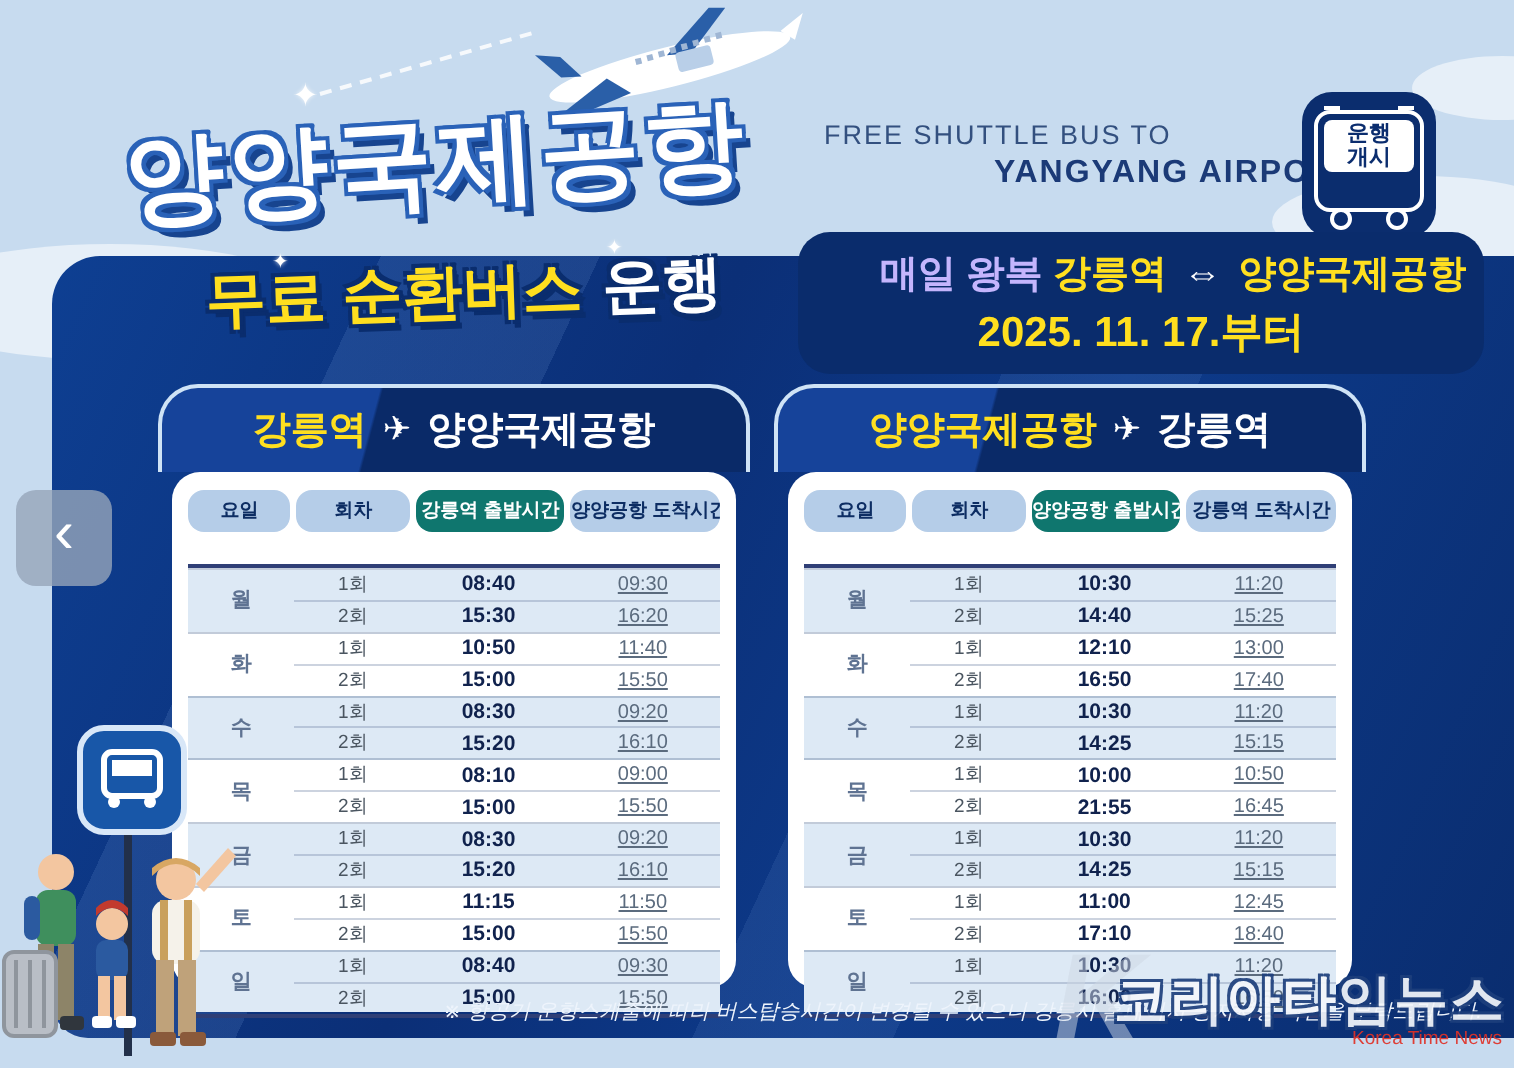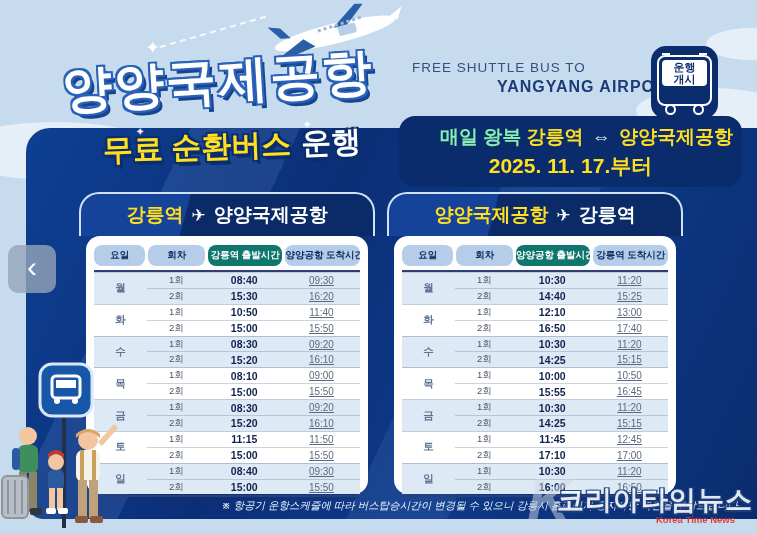--- a/index.html
+++ b/index.html
@@ -41,37 +41,37 @@
   .navy{position:absolute;left:26px;top:128px;width:731px;height:391px;
     background:linear-gradient(115deg,#0e3f92 0%,#0b2f77 38%,#0d3a8a 62%,#0a2d6f 100%);
     border-radius:24px 0 0 18px;}
   .navy .streak{position:absolute;inset:0;border-radius:24px 0 0 18px;
     background:linear-gradient(115deg,transparent 18%,rgba(120,160,220,.16) 18%,rgba(120,160,220,.16) 30%,transparent 30%,transparent 55%,rgba(120,160,220,.12) 55%,rgba(120,160,220,.12) 66%,transparent 66%);}
 
   
   .banner{position:absolute;left:399px;top:116px;width:343px;height:71px;background:#0a2c6c;border-radius:16px;
     display:flex;flex-direction:column;align-items:center;justify-content:center;gap:2px;}
   .banner .l1{font-size:19px;font-weight:900;white-space:nowrap;}
-  .banner .l1 .lt{color:#86efac;padding-left:32px;} .banner .l1 .ar{color:#ffffff;padding:0 3px;}
+  .banner .l1 .lt{color:#c4b5fd;padding-left:32px;} .banner .l1 .ar{color:#ffffff;padding:0 3px;}
   .banner .l1 .yl{color:#ffdf1f;}
   .banner .l2{font-size:21px;font-weight:900;color:#ffdf1f;}
 
   
   .panel{position:absolute;top:192px;width:296px;height:302px;}
   .panel.left{left:79px;} .panel.right{left:387px;}
   .panel-header{height:44px;box-sizing:border-box;border:2px solid #cfe3f6;border-bottom:none;border-radius:20px 20px 0 0;
     background:linear-gradient(105deg,#16439a 0%,#16439a 36%,#0a2a68 36.5%,#0a2a68 100%);
     display:flex;align-items:center;justify-content:center;gap:8px;}
   .panel-header .from{color:#ffdf1f;font-size:19px;font-weight:900;}
   .panel-header .to{color:#ffffff;font-size:19px;font-weight:900;}
   .panel-header .plane-glyph{color:#fff;font-size:17px;}
   .panel-card{position:absolute;top:44px;left:7px;right:7px;bottom:0;background:#ffffff;border-radius:14px;padding:9px 8px 7px;box-sizing:border-box;}
 
   
-  .colrow{display:flex;margin-bottom:4px;}
+  .colrow{display:flex;margin-bottom:16px;}
   .colpill{background:#b5cde8;color:#0d2d63;font-weight:700;font-size:9.5px;text-align:center;
     border-radius:8px;padding:4px 0;box-sizing:border-box;margin-right:3px;white-space:nowrap;overflow:hidden;}
   .colpill:last-child{margin-right:0;}
   .colpill.hl{background:#0f766e;color:#ffffff;}
   .w1{width:20%;} .w2{width:22%;} .w3{width:29%;} .w4{width:29%;}
   .rule{border-top:2.5px solid #2f3f76;margin:1px 0 0 0;}
   table.sched{width:100%;border-collapse:collapse;table-layout:fixed;}
   table.sched td{height:14.9px;padding:0;text-align:center;vertical-align:middle;}
   tr.grp-shaded td{background:#dde9f5;}
   td.t-day{font-size:10.5px;font-weight:700;color:#5f7392;}
@@ -80,21 +80,21 @@
   td.t-arr{font-size:10px;color:#5b6b7e;text-decoration:underline;}
   td.sep{border-top:1px solid rgba(120,140,170,.38);}
   tr.grp-start td{border-top:1px solid rgba(120,140,170,.45);}
 
   
   .notice{position:absolute;left:26px;top:499px;width:715px;text-align:right;font-size:10.5px;color:#eef4fc;font-style:italic;}
   .watermark{position:absolute;right:0;bottom:2px;width:230px;height:56px;opacity:.92;}
   .wm-k{position:absolute;left:0px;top:-12px;font-size:62px;font-weight:900;font-style:italic;color:rgba(205,215,228,.55);}
   .wm-kr{position:absolute;right:4px;top:6px;font-size:27px;font-weight:900;color:#f4f7fb;letter-spacing:1px;
     text-shadow:-1.5px -1.5px 0 #1d3f7c,1.5px -1.5px 0 #1d3f7c,-1.5px 1.5px 0 #1d3f7c,1.5px 1.5px 0 #1d3f7c;}
-  .wm-en{position:absolute;right:22px;top:38px;font-size:9.5px;font-weight:700;color:#e03127;text-align:center;}
+  .wm-en{position:absolute;right:6px;top:38px;font-size:9.5px;font-weight:400;color:#e03127;text-align:center;}
 
   
   .nav-prev{position:absolute;left:8px;top:245px;width:48px;height:48px;border-radius:10px;
     background:rgba(150,165,185,.8);color:#ffffff;font-size:30px;line-height:44px;text-align:center;cursor:pointer;}
 
   .family{position:absolute;left:0;top:358px;}
 </style>
 </head>
 <body>
 
@@ -329,44 +329,44 @@
               <td class="t-arr sep">15:15</td>
             </tr>
             <tr class="grp-start">
               <td class="t-day" rowspan="2">목</td>
               <td class="t-trip">1회</td>
               <td class="t-dep">10:00</td>
               <td class="t-arr">10:50</td>
             </tr>
             <tr class="">
               <td class="t-trip sep">2회</td>
-              <td class="t-dep sep">15:55</td>
+              <td class="t-dep sep">21:55</td>
               <td class="t-arr sep">16:45</td>
             </tr>
             <tr class="grp-start grp-shaded">
               <td class="t-day" rowspan="2">금</td>
               <td class="t-trip">1회</td>
               <td class="t-dep">10:30</td>
               <td class="t-arr">11:20</td>
             </tr>
             <tr class=" grp-shaded">
               <td class="t-trip sep">2회</td>
               <td class="t-dep sep">14:25</td>
               <td class="t-arr sep">15:15</td>
             </tr>
             <tr class="grp-start">
               <td class="t-day" rowspan="2">토</td>
               <td class="t-trip">1회</td>
-              <td class="t-dep">11:45</td>
+              <td class="t-dep">11:00</td>
               <td class="t-arr">12:45</td>
             </tr>
             <tr class="">
               <td class="t-trip sep">2회</td>
               <td class="t-dep sep">17:10</td>
-              <td class="t-arr sep">17:00</td>
+              <td class="t-arr sep">18:40</td>
             </tr>
             <tr class="grp-start grp-shaded">
               <td class="t-day" rowspan="2">일</td>
               <td class="t-trip">1회</td>
               <td class="t-dep">10:30</td>
               <td class="t-arr">11:20</td>
             </tr>
             <tr class=" grp-shaded">
               <td class="t-trip sep">2회</td>
               <td class="t-dep sep">16:00</td>

